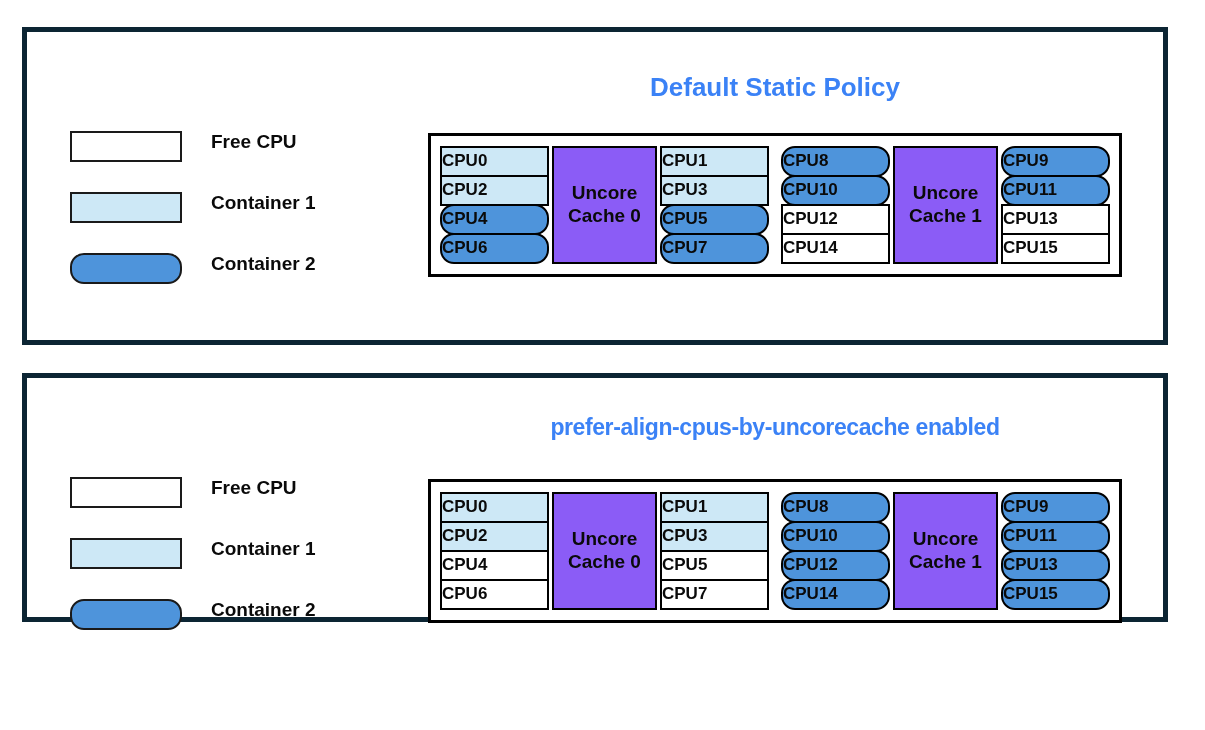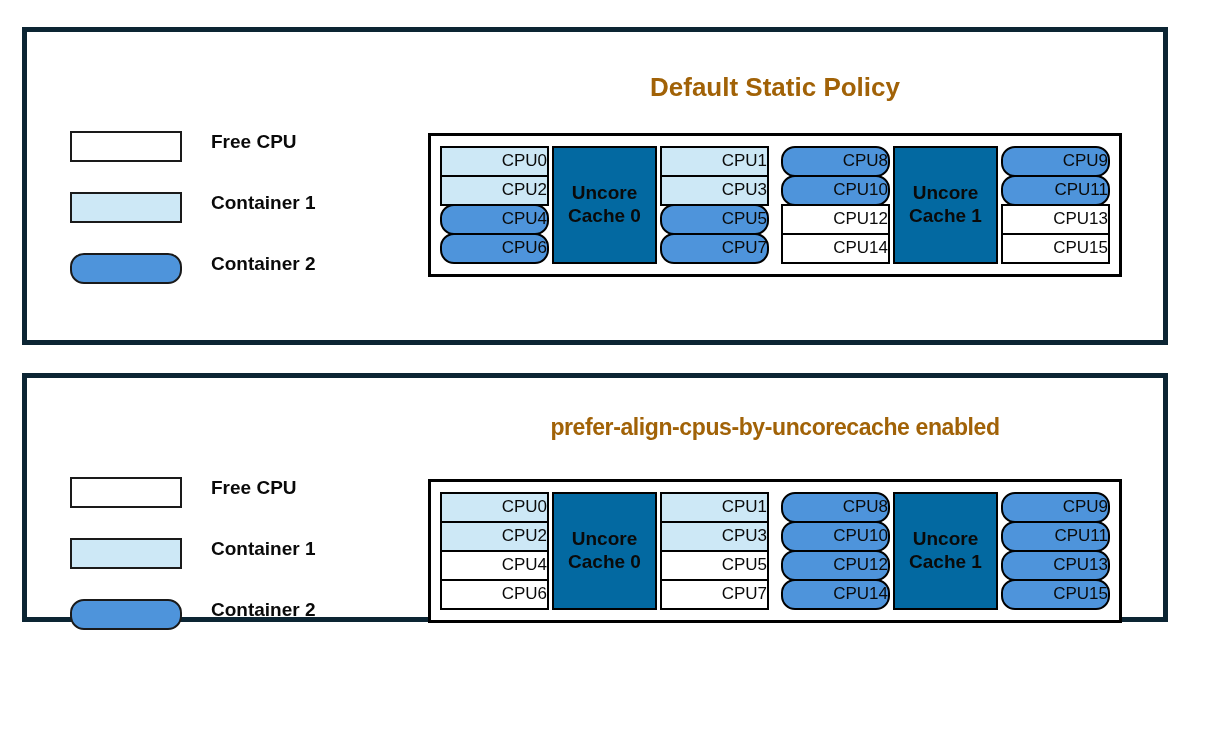--- a/index.html
+++ b/index.html
@@ -10,21 +10,21 @@
   }
   .panel {
     position:absolute; left:22px; width:1146px;
     border:5px solid #0c2533; background:#ffffff;
   }
   #panel-0 { top:27px;  height:318px; }
   #panel-1 { top:373px; height:249px; }
 
   .panel-title {
     position:absolute; left:401px; width:694px;
-    text-align:center; font-weight:bold; color:#a16207; white-space:nowrap;
+    text-align:center; font-weight:bold; color:#3b82f6; white-space:nowrap;
   }
   #panel-0 .panel-title { top:40px; font-size:26px; }
   #panel-1 .panel-title { top:36px; font-size:23px; letter-spacing:-0.4px; }
 
   .legend {
     position:absolute; left:43px; top:99px;
     display:flex; flex-direction:column; gap:30px;
   }
   .legend-row { display:flex; gap:29px; }
   .legend-swatch { width:112px; height:31px; border:2px solid #1a1a1a; }
@@ -32,26 +32,26 @@
 
   .diagram {
     position:absolute; left:401px; top:101px; width:694px; height:144px;
     border:3px solid #000; background:#ffffff;
     display:flex; gap:12px; padding:10px 9px;
   }
   .group { flex:1; display:flex; gap:3px; align-items:stretch; }
   .cpu-col { flex:1; display:flex; flex-direction:column; }
   .cpu-cell {
     height:31px; margin-top:-2px; border:2px solid #000;
-    text-align:right; font-weight:normal; font-size:17px; line-height:26px;
+    text-align:left; font-weight:bold; font-size:17px; line-height:26px;
     background:#fff;
   }
   .cpu-cell:first-child { margin-top:0; }
   .cache-cell {
-    flex:0 0 105px; border:2px solid #000; background:#0369a1;
+    flex:0 0 105px; border:2px solid #000; background:#8b5cf6;
     display:flex; align-items:center; justify-content:center;
     text-align:center; font-weight:bold; font-size:19px; line-height:1.2;
     padding:0 14px;
   }
   [data-state="free"]       { background:#ffffff; }
   [data-state="container1"] { background:#cde8f6; }
   [data-state="container2"] { background:#4e94db;border-radius:14px; }
 </style>
 </head>
 <body>

